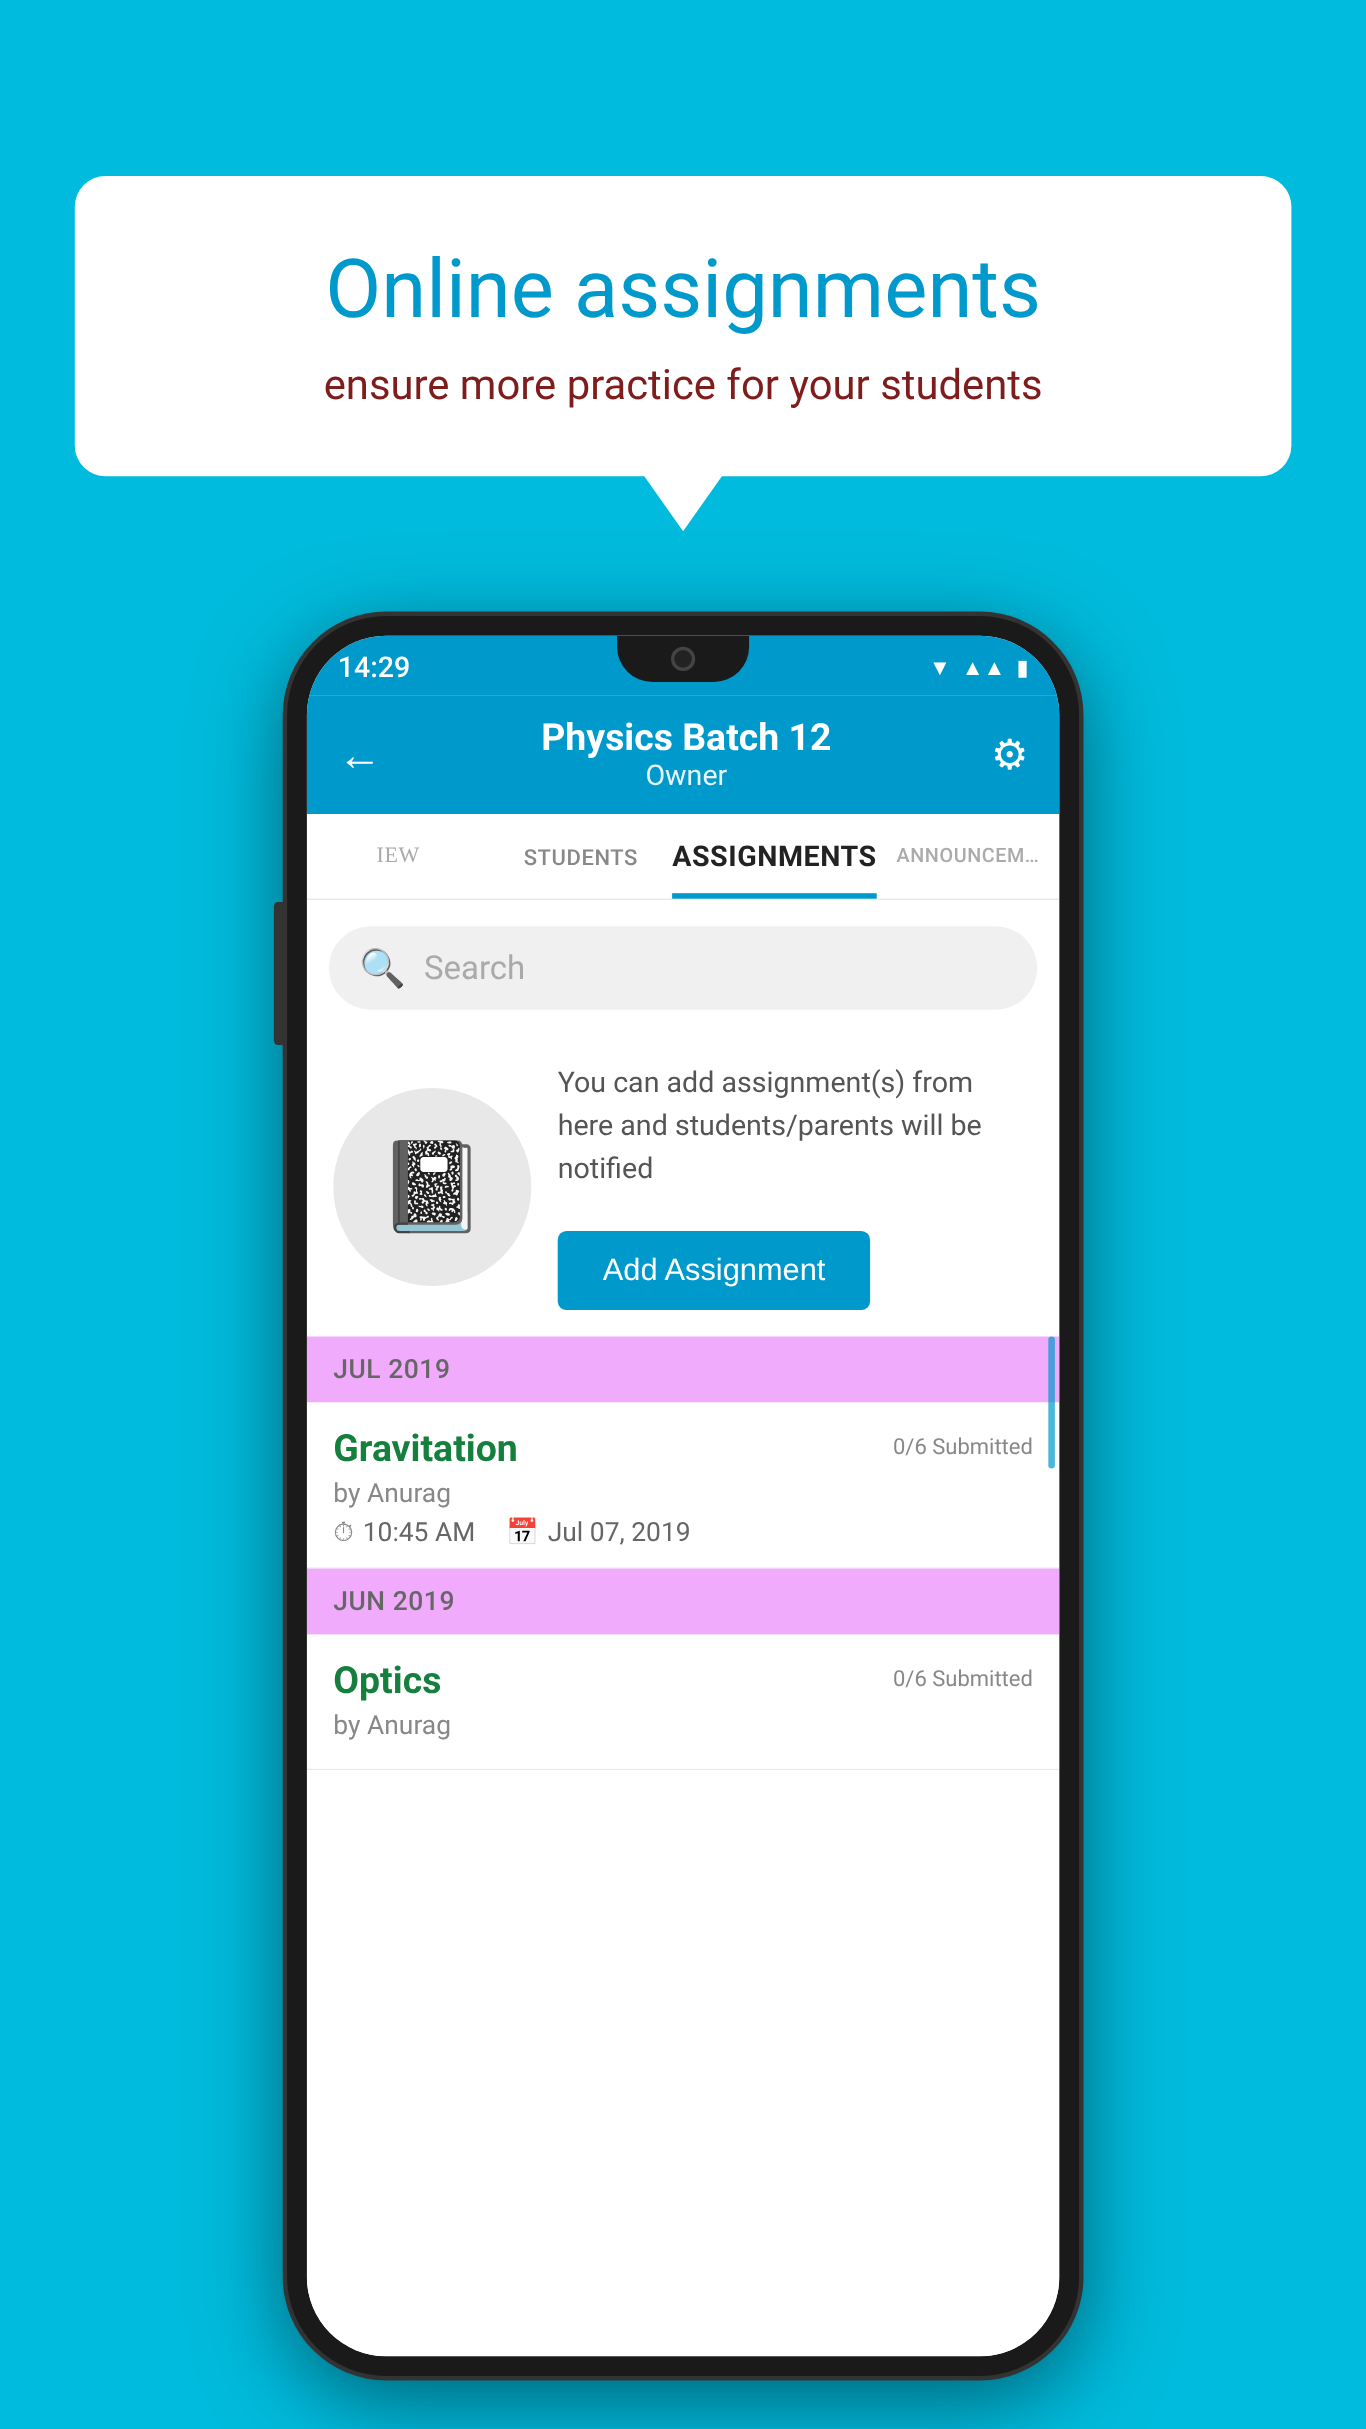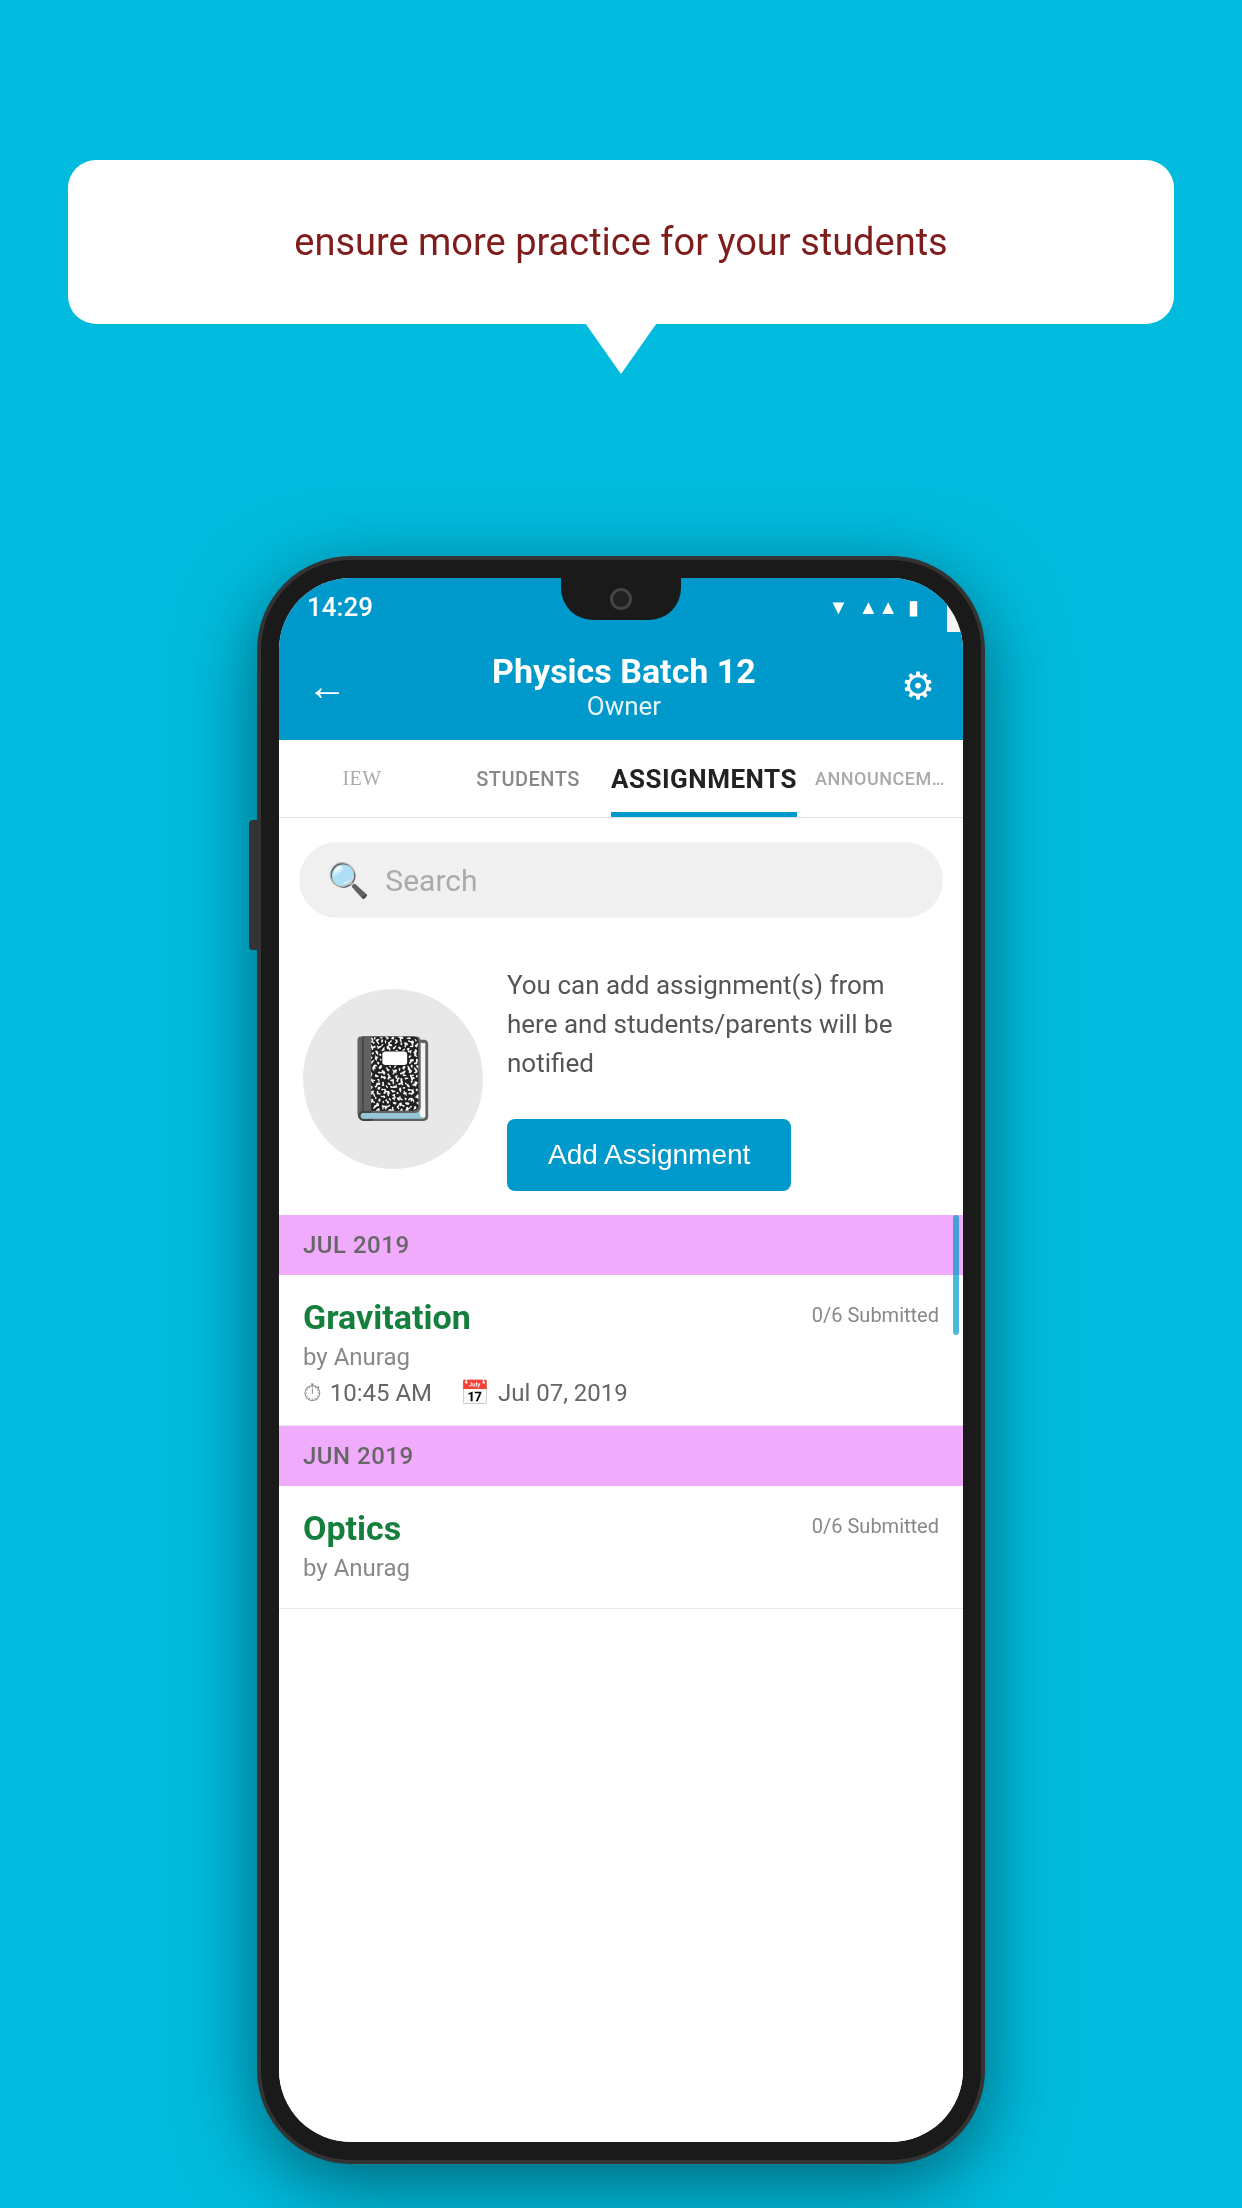--- a/index.html
+++ b/index.html
@@ -120,21 +120,21 @@
       background: #222;
       border-radius: 50%;
       border: 3px solid #444;
     }
 
     
     .status-bar {
       position: absolute;
       top: 0;
       left: 0;
-      right: 16px;
+      right: 0;
       height: 54px;
       background: #0099CC;
       display: flex;
       align-items: center;
       justify-content: space-between;
       padding: 0 28px;
       z-index: 50;
     }
 
     .status-time {
@@ -383,20 +383,21 @@
       background: #0099CC;
       border-radius: 3px;
       opacity: 0.7;
     }
   </style>
 </head>
 <body>
 
 <div class="speech-bubble-container">
   <div class="speech-bubble">
+    <div class="speech-bubble-title">Online assignments</div>
     <div class="speech-bubble-subtitle">ensure more practice for your students</div>
   </div>
 </div>
 
 <div class="phone-wrapper">
   <div class="phone-outer">
     <div class="phone-screen">
 
       <div class="notch">
         <div class="notch-camera"></div>

